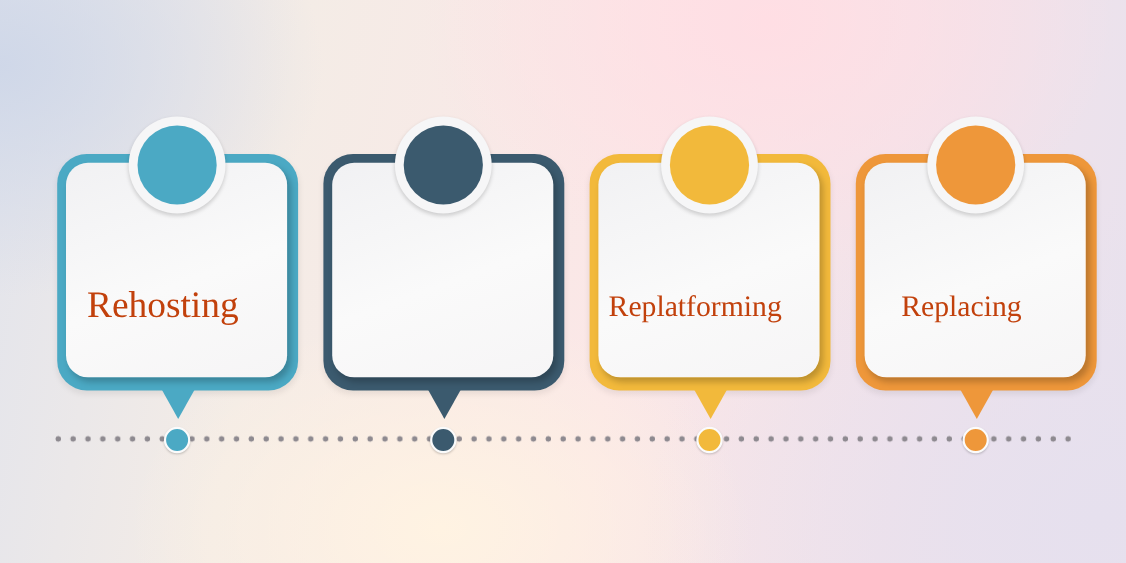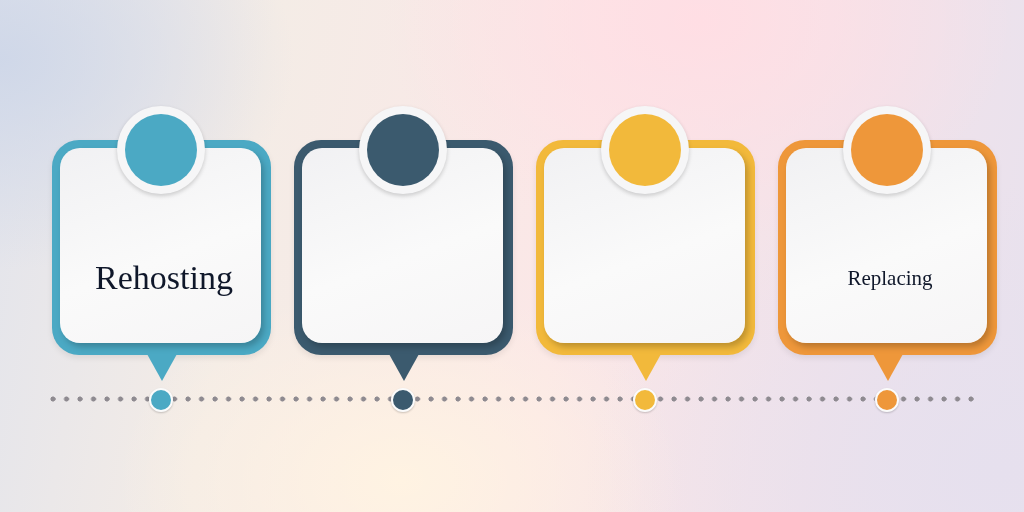--- a/index.html
+++ b/index.html
@@ -25,22 +25,22 @@
       box-shadow: 0 3px 6px rgba(0,0,0,0.08);
     }
     .panel {
       position: absolute; left: 8px; top: 8px; width: 201px; height: 195px;
       border-radius: 20px;
       background: linear-gradient(160deg, #f1f1f3 0%, #fafafa 55%, #f6f5f6 100%);
       box-shadow: 3px 4px 6px rgba(0,0,0,0.22);
     }
     .label {
       position: absolute; left: 8px; width: 176px; top: 118px;
-      text-align: center; color: #0f172a; white-space: nowrap;
-      font-size: 34px; line-height: 40px; padding-left: 16px;
+      text-align: center; color: #c2410c; white-space: nowrap;
+      font-size: 34px; line-height: 40px;
     }
     .label.small { font-size: 27px; }
     .ring {
       position: absolute; left: 65px; top: -34px; width: 88px; height: 88px;
       border-radius: 50%; background: #f6f6f7;
       box-shadow: 0 2px 4px rgba(0,0,0,0.18);
     }
     .ring-inner {
       position: absolute; left: 8px; top: 8px; width: 72px; height: 72px; border-radius: 50%;
     }
@@ -78,30 +78,31 @@
     <div class="ring">
       <div class="ring-inner" style="background-color: rgb(59, 90, 110);"></div>
     </div>
     <div class="pointer" style="border-top-color: rgb(59, 90, 110);"></div>
     <div class="marker" style="background-color: rgb(59, 90, 110);"></div>
   </div>
 
   <div class="card" style="left:536px">
     <div class="frame" style="background-color: rgb(242, 185, 59);"></div>
     <div class="panel"></div>
+    <div class="label small">Replatforming</div>
     <div class="ring">
       <div class="ring-inner" style="background-color: rgb(242, 185, 59);"></div>
     </div>
     <div class="pointer" style="border-top-color: rgb(242, 185, 59);"></div>
     <div class="marker" style="background-color: rgb(242, 185, 59);"></div>
   </div>
 
   <div class="card" style="left:778px">
     <div class="frame" style="background-color: rgb(238, 151, 58);"></div>
     <div class="panel"></div>
-    <div class="label" style="font-size:21px">Replacing</div>
+    <div class="label" style="font-size:27px">Replacing</div>
     <div class="ring">
       <div class="ring-inner" style="background-color: rgb(238, 151, 58);"></div>
     </div>
     <div class="pointer" style="border-top-color: rgb(238, 151, 58);"></div>
     <div class="marker" style="background-color: rgb(238, 151, 58);"></div>
   </div>
 </div>
 
 </body></html>

